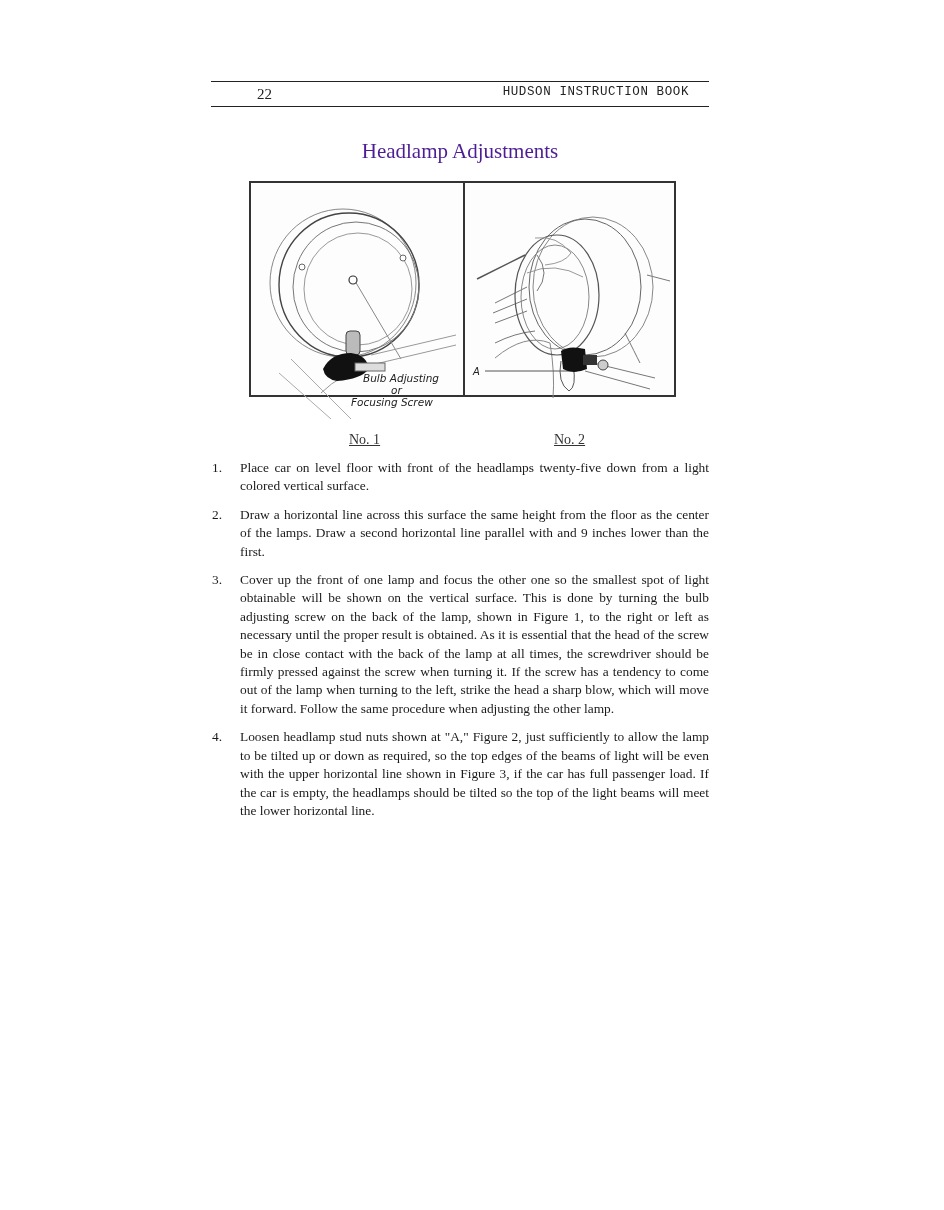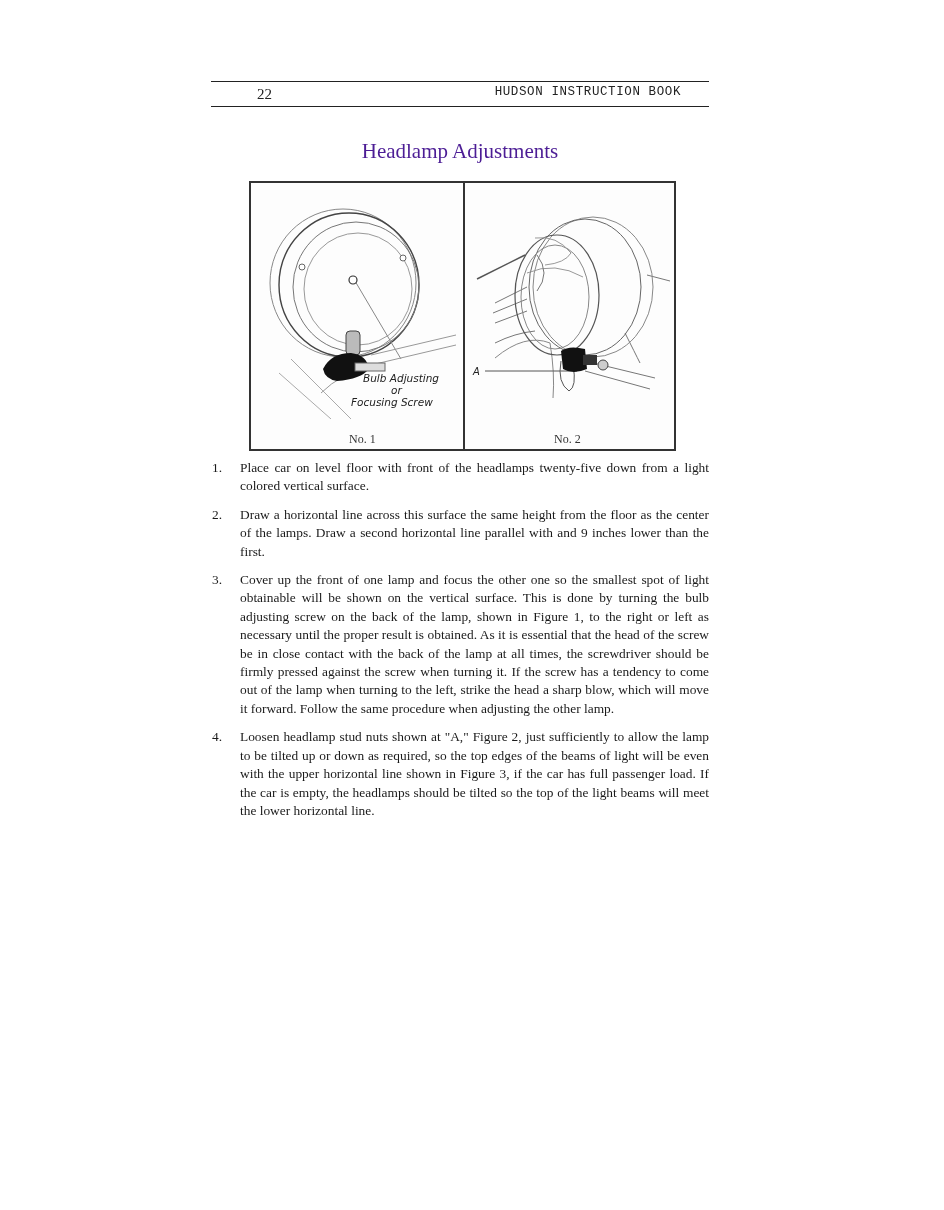--- a/index.html
+++ b/index.html
@@ -3,32 +3,32 @@
 <meta charset="utf-8">
 <style>
   html, body { margin: 0; padding: 0; background: #ffffff; }
   body { width: 944px; height: 1210px; position: relative; overflow: hidden;
          font-family: "Liberation Serif", "DejaVu Serif", serif; color: #1a1a1a; }
   .page { position: absolute; left: 211px; top: 0; width: 498px; }
   .rule { position: absolute; left: 0; width: 498px; height: 0; border-top: 1px solid #222; }
   .rule.top { top: 81px; }
   .rule.bottom { top: 106px; }
   .page-number { position: absolute; left: 2px; top: 86px; font-size: 15px; color: #222; margin-left: 44px; }
-  .running-head { position: absolute; right: 28px; top: 85px; font-size: 12.5px;
+  .running-head { position: absolute; right: 20px; top: 85px; font-size: 12.5px;
                   letter-spacing: 0.6px; color: #222; font-family: "Liberation Mono", "DejaVu Sans Mono", monospace; }
   .title { position: absolute; left: 0; width: 498px; top: 139px; text-align: center;
            font-size: 21px; color: #4c1d95; }
-  .figure-frame { position: absolute; left: 38px; top: 181px; width: 427px; height: 270px;
+  .figure-frame { position: absolute; left: 38px; top: 181px; width: 427px; height: 216px;
                   border: 2px solid #333; box-sizing: border-box; background: #fdfdfd; }
   .figure-divider { position: absolute; left: 212px; top: 0; width: 2px; height: 100%; background: #333; }
   .panel { position: absolute; top: 0; height: 236px; }
   .panel.left { left: 0; width: 212px; }
   .panel.right { left: 214px; width: 209px; }
   .panel svg { width: 100%; height: 100%; display: block; }
-  .fig-caption { position: absolute; top: 432px; font-size: 12px; color: #333; }
+  .fig-caption { position: absolute; top: 432px; font-size: 14px; color: #333; text-decoration: underline; }
   .fig-caption.one { left: 138px; }
   .fig-caption.two { left: 343px; }
   .steps { position: absolute; left: 0; top: 459px; width: 498px; margin: 0; padding: 0; list-style: none; }
   .step { position: relative; font-size: 13.4px; line-height: 18.4px; margin-bottom: 10px;
           text-align: justify; padding-left: 29px; }
   .step-num { position: absolute; left: 1px; top: 0; }
   .step-text { display: block; }
   .step.first .step-text { text-indent: 0; }
 </style>
 </head>

